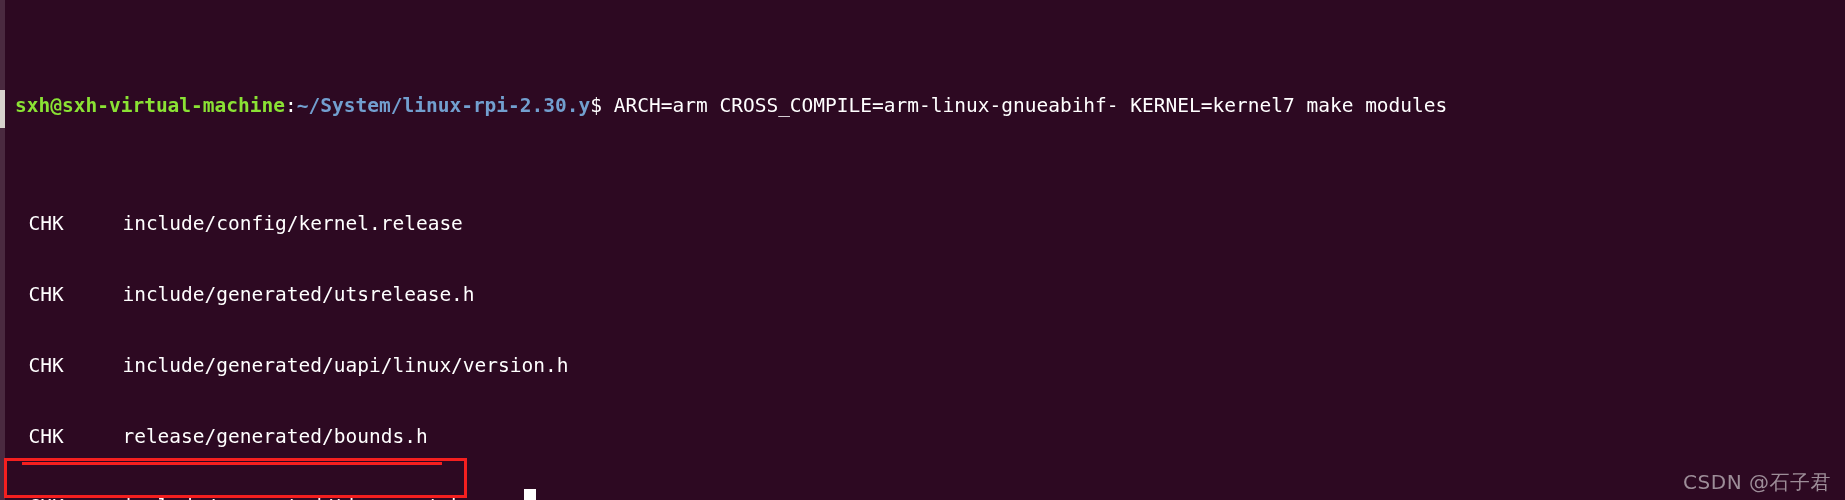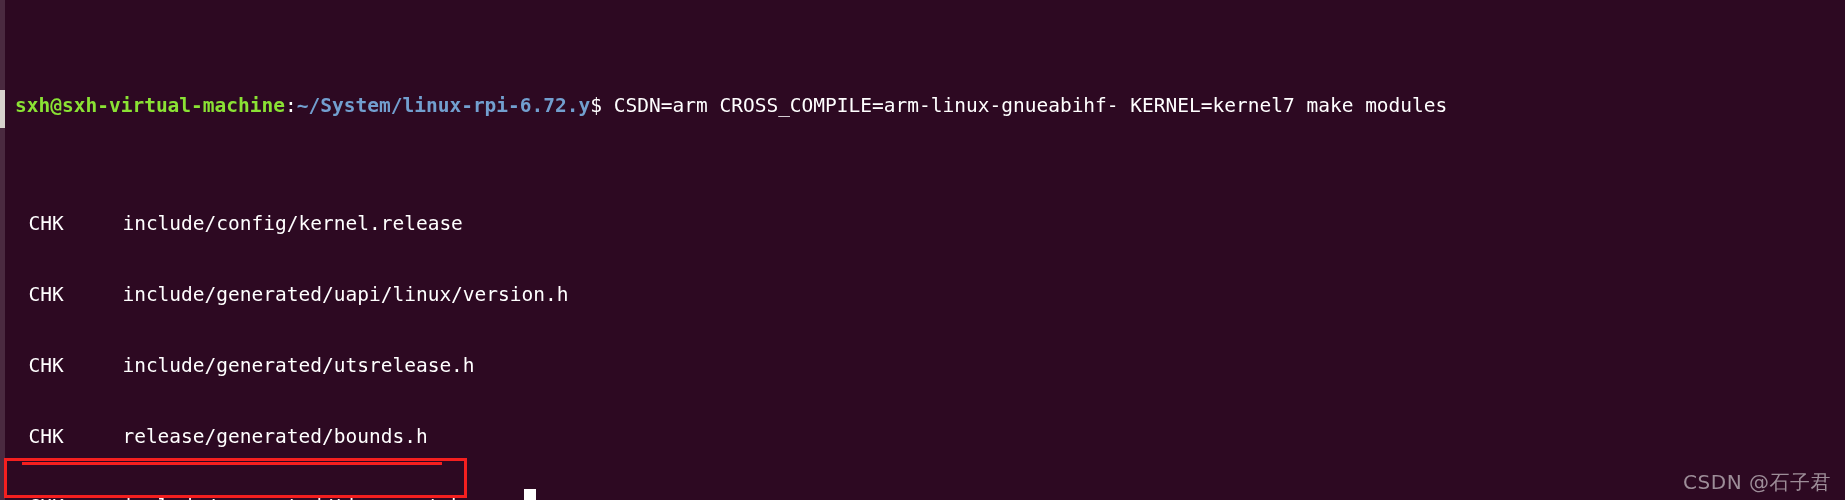--- a/index.html
+++ b/index.html
@@ -100,26 +100,26 @@
 <body>
 
 <div id="terminal">
 
   <div class="edge-strip"></div>
   <div class="edge-strip seg2"></div>
 
   <div class="lines">
 
     
-    <div class="line"><span class="user">sxh@sxh-virtual-machine</span><span class="colon">:</span><span class="path">~/System/linux-rpi-6.72.y</span><span class="dollar">$</span><span class="cmd"> CSDN=arm CROSS_COMPILE=arm-linux-gnueabihf- KERNEL=kernel7 make modules</span></div>
+    <div class="line"><span class="user">sxh@sxh-virtual-machine</span><span class="colon">:</span><span class="path">~/System/linux-rpi-2.30.y</span><span class="dollar">$</span><span class="cmd"> ARCH=arm CROSS_COMPILE=arm-linux-gnueabihf- KERNEL=kernel7 make modules</span></div>
 
     
     <div class="line txt">  CHK     include/config/kernel.release</div>
+    <div class="line txt">  CHK     include/generated/utsrelease.h</div>
     <div class="line txt">  CHK     include/generated/uapi/linux/version.h</div>
-    <div class="line txt">  CHK     include/generated/utsrelease.h</div>
     <div class="line txt">  CHK     release/generated/bounds.h</div>
     <div class="line txt">  CHK     include/generated/timeconst.h</div>
     
     
     
     
     
     
     
 

